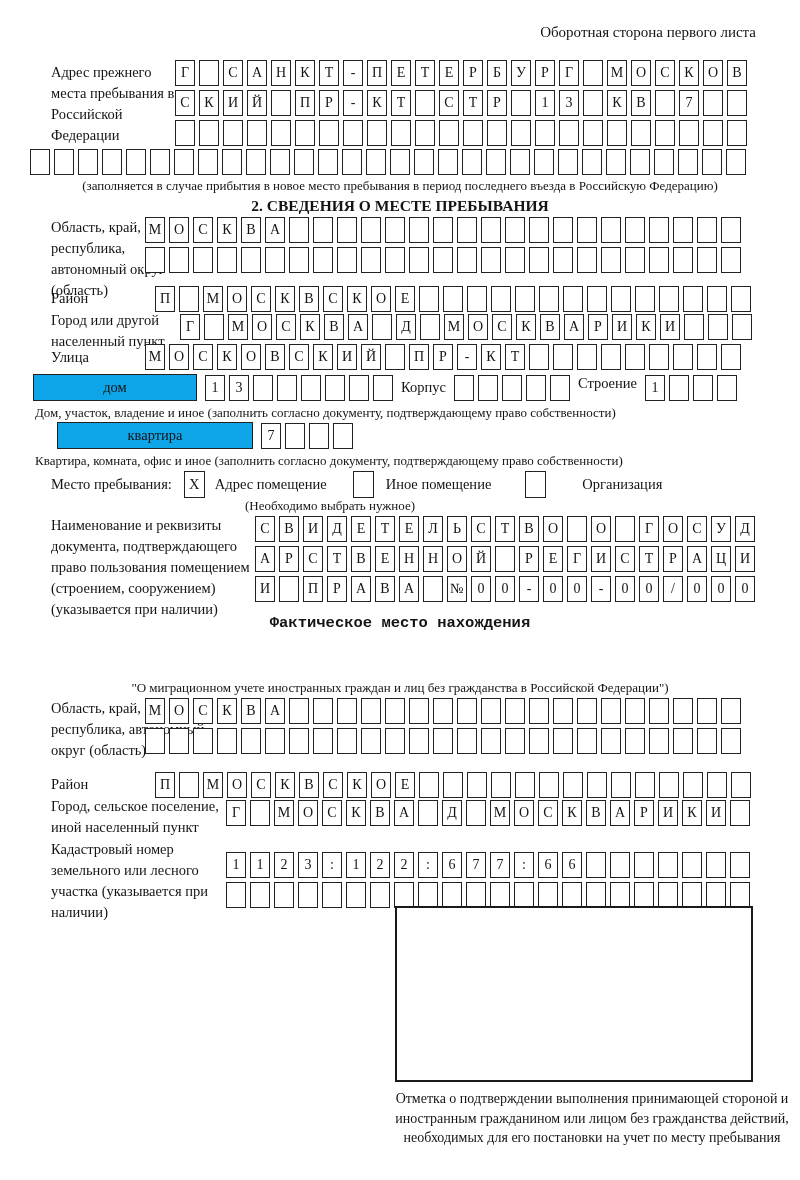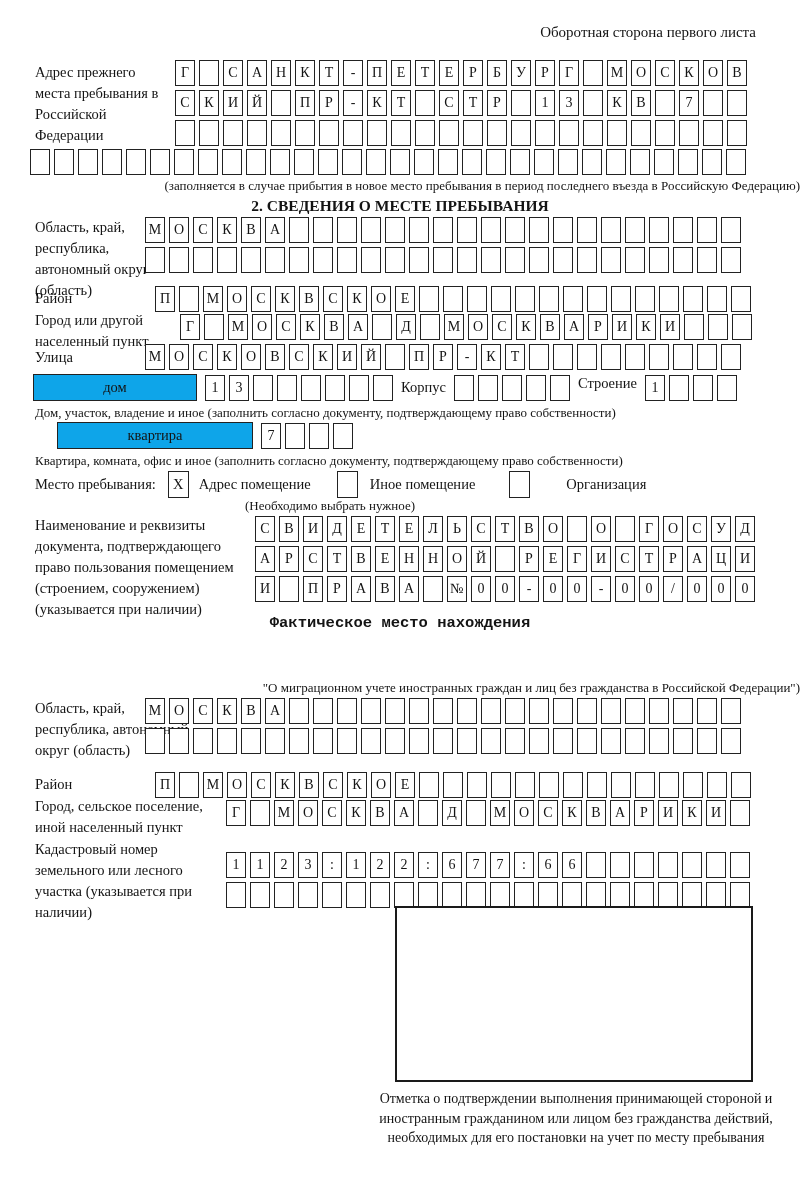--- a/index.html
+++ b/index.html
@@ -5,24 +5,24 @@
   html,body{margin:0;padding:0;background:#e8e8e8;}
   .page{
     position:relative;
     width:800px;height:1180px;
     background:#ffffff;
     font-family:"Liberation Serif","DejaVu Serif",serif;
     color:#141414;
     overflow:hidden;
   }
   .abs{position:absolute;}
-  .label{font-size:14.5px;line-height:21px;}
+  .label{font-size:14.5px;line-height:21px;margin-left:16px;}
   .caption{font-size:13px;line-height:17px;}
   .title{font-size:15.5px;font-weight:bold;text-align:center;width:100%;}
-  .center{text-align:right;width:100%;}
+  .center{text-align:center;width:100%;}
   .box-row{display:flex;flex-wrap:nowrap;}
   .cell{
     box-sizing:border-box;
     width:20px;height:26px;
     border:1.6px solid #222;
     margin-right:4px;
     flex:0 0 auto;
     display:flex;align-items:center;justify-content:center;
     font-size:14px;line-height:24px;
     background:#fff;

